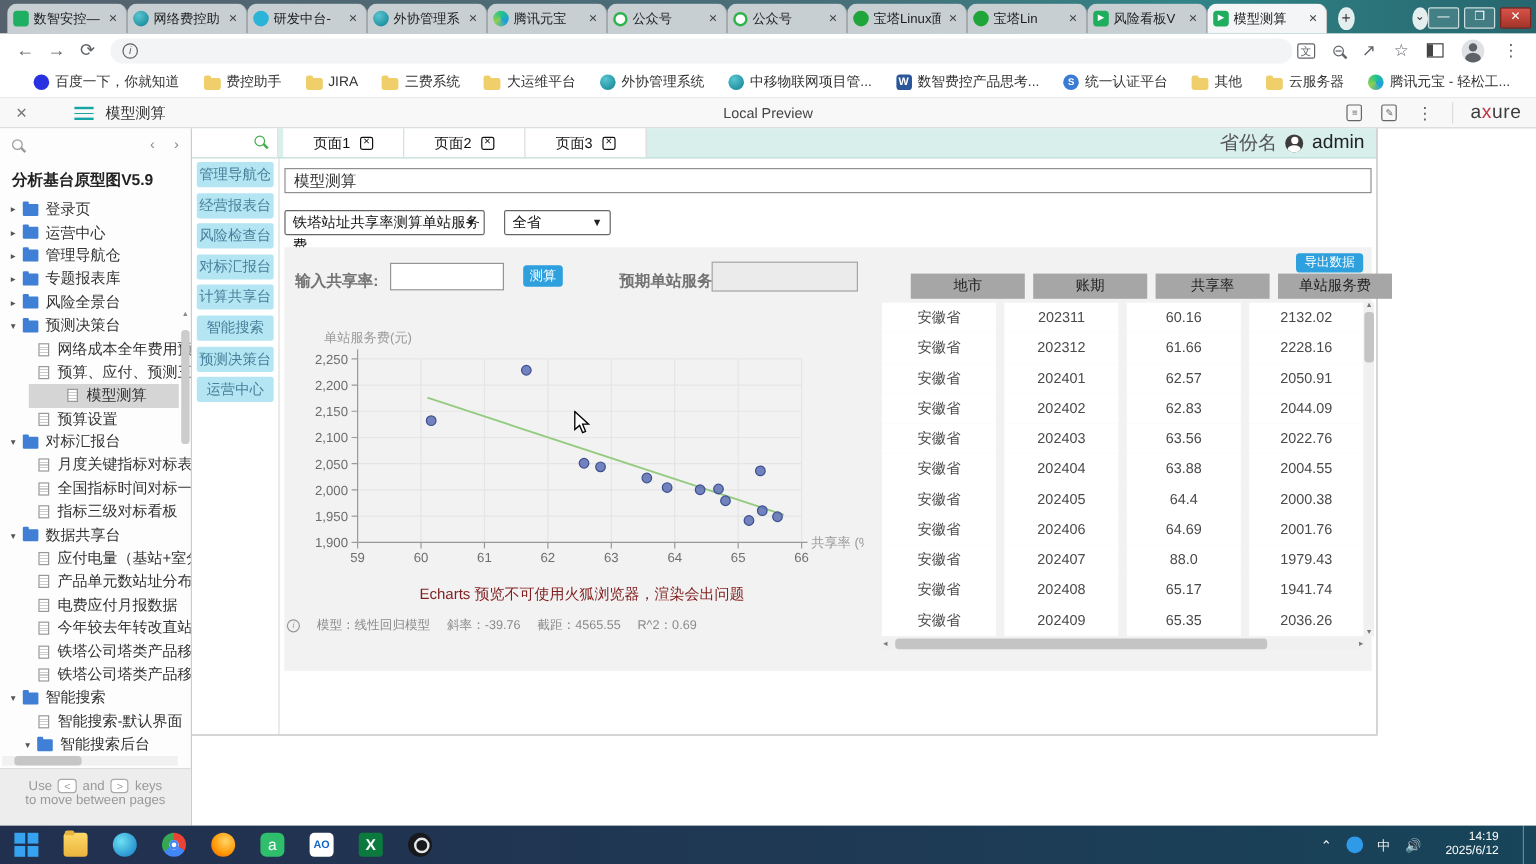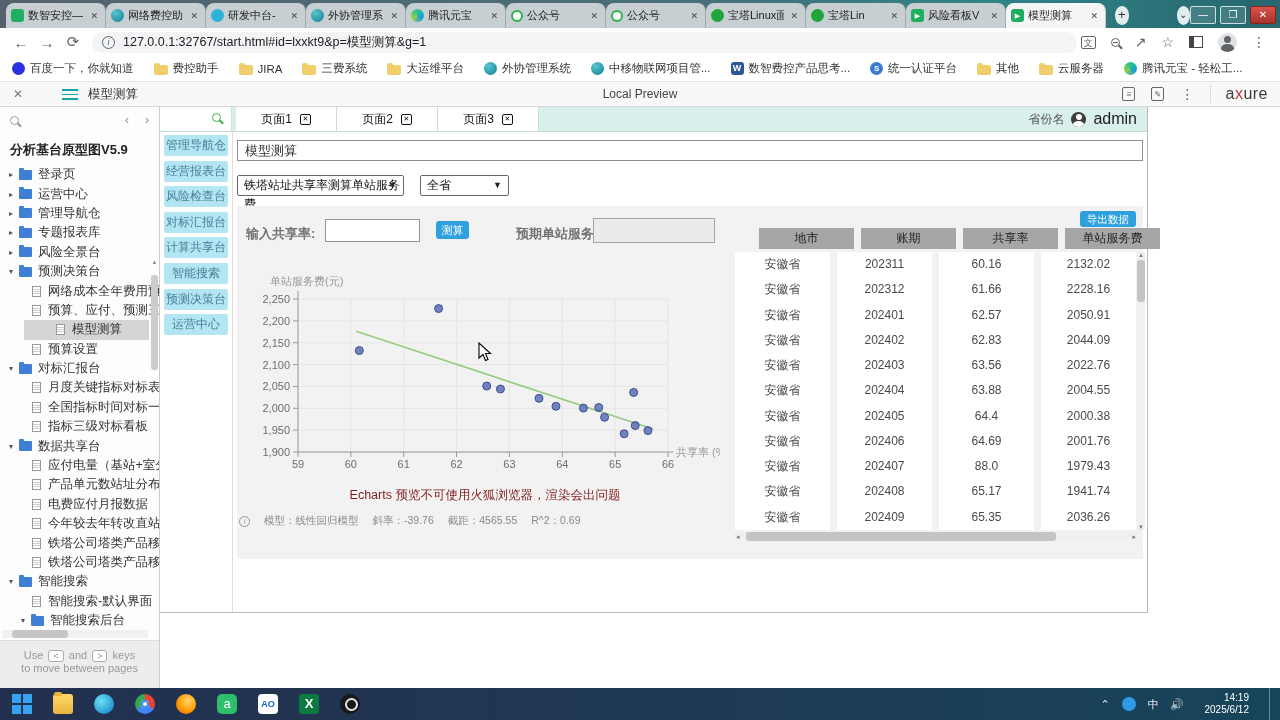--- a/index.html
+++ b/index.html
@@ -36,21 +36,21 @@
   .mag.minus::before { content:''; position:absolute; left:1px; right:1px; top:3px; height:1.5px; background:#5f6368; }
   .glyph-ico { color:#5f6368; font-size:14px; }
   .panel-ico { width:14px; height:12px; border:1.6px solid #444; background:linear-gradient(90deg,#444 35%,#fff 35%); }
   .avatar-chrome { width:19px; height:19px; border-radius:50%; background:#dfe1e5; position:relative; overflow:hidden; }
   .avatar-chrome::before { content:''; position:absolute; left:6px; top:3px; width:7px; height:7px; border-radius:50%; background:#5f6368; }
   .avatar-chrome::after { content:''; position:absolute; left:3px; top:11px; width:13px; height:9px; border-radius:50%; background:#5f6368; }
   .trans-ico { width:15px; height:13px; border:1.4px solid #5f6368; border-radius:2px; color:#5f6368; font-size:9px; line-height:12px; text-align:center; }
 
   
   #bookbar { position:absolute; left:0; top:56px; width:1280px; height:26px; background:#fff; border-bottom:1px solid #e4e4e4;
-    display:flex; align-items:center; padding-left:12px; gap:20px; }
+    display:flex; align-items:center; padding-left:28px; gap:20px; }
   .bm { display:flex; align-items:center; gap:5px; }
   .bm-label { font-size:11.5px; color:#333; white-space:nowrap; }
   .ic { width:13px; height:13px; display:inline-block; flex:none; border-radius:3px; position:relative; font-size:8px; color:#fff; text-align:center; line-height:13px; }
   .ic-green-doc { background:#1faf63; }
   .ic-cmcc { background:radial-gradient(circle at 35% 30%,#59c6cf,#0e7f93); border-radius:50%; }
   .ic-cyan-link { background:#2bb3d8; border-radius:7px; }
   .ic-green-recycle { background:#fff; border:2px solid #2db34a; border-radius:50%; width:12px; height:12px; }
   .ic-bt-panel { background:#20a53a; border-radius:50%; }
   .ic-green-play { background:#1fae5e; border-radius:3px; }
   .ic-green-play::after { content:'▶'; color:#fff; font-size:7px; position:absolute; left:0; right:0; top:0; bottom:0; line-height:13px; }
@@ -98,21 +98,21 @@
 
   
   #pagetabs { position:absolute; left:160px; top:107px; width:987px; height:25px; background:#d8efec; border-bottom:1px solid #c2dbd7; }
   #pt-search { position:absolute; left:0; top:0; width:72px; height:24px; background:#fff; border-right:1px solid #cfe0dd; }
   #pt-search .mag { position:absolute; right:10px; top:6px; border-color:#3fae49; } #pt-search .mag::after { background:#3fae49; }
   #pt-tabs { position:absolute; left:76px; top:0; display:flex; height:24px; }
   .ptab { width:101px; background:#fff; border-right:1px solid #d6d6d6; display:flex; align-items:center; justify-content:center; gap:8px; }
   .ptab-label { font-size:12px; color:#111; }
   .ptab-x { width:11px; height:11px; border:1.6px solid #111; border-radius:2px; font-size:7px; font-weight:bold; line-height:8px; text-align:center; color:#111; }
   #pt-user { position:absolute; right:10px; top:0; height:24px; display:flex; align-items:center; gap:7px; }
-  #pt-userlabel { font-size:12px; color:#555; }
+  #pt-userlabel { font-size:16px; color:#555; }
   #pt-username { font-size:16px; color:#222;text-align:right; }
   .avatar-dark { width:15px; height:15px; border-radius:50%; background:#3c3c3c; position:relative; overflow:hidden; }
   .avatar-dark::before { content:''; position:absolute; left:4.5px; top:2.5px; width:6px; height:6px; border-radius:50%; background:#fff; }
   .avatar-dark::after { content:''; position:absolute; left:2px; top:9.5px; width:11px; height:7px; border-radius:50%; background:#fff; }
 
   
   #menu { position:absolute; left:164px; top:135px; width:64px; display:flex; flex-direction:column; gap:4.6px; }
   .menu-btn { height:21px; background:#b3e5f3; border-radius:2px; font-size:12px; color:#48809a; text-align:center; line-height:21px; }
   .vline { position:absolute; left:232px; top:132px; width:1px; height:480px; background:#ddd; }
   #main-right-border { position:absolute; left:1147px; top:107px; width:1px; height:505px; background:#b9b9b9; }
@@ -251,21 +251,20 @@
     <div class="winbtn close">✕</div>
   </div>
 </div>
 
 <div id="addrbar">
   <span class="navico" style="margin-left:8px">←</span>
   <span class="navico">→</span>
   <span class="navico">⟳</span>
   <div id="urlpill">
     <span class="info-ico">i</span>
-    <span id="url-text">127.0.0.1:32767/start.html#id=lxxkt9&amp;p=模型测算&amp;g=1</span>
   </div>
   <div id="addr-right">
     <span class="trans-ico">文</span>
     <span class="mag minus"></span>
     <span class="glyph-ico">↗</span>
     <span class="glyph-ico">☆</span>
     <span class="panel-ico"></span>
     <span class="avatar-chrome"></span>
     <span class="glyph-ico">⋮</span>
   </div>

